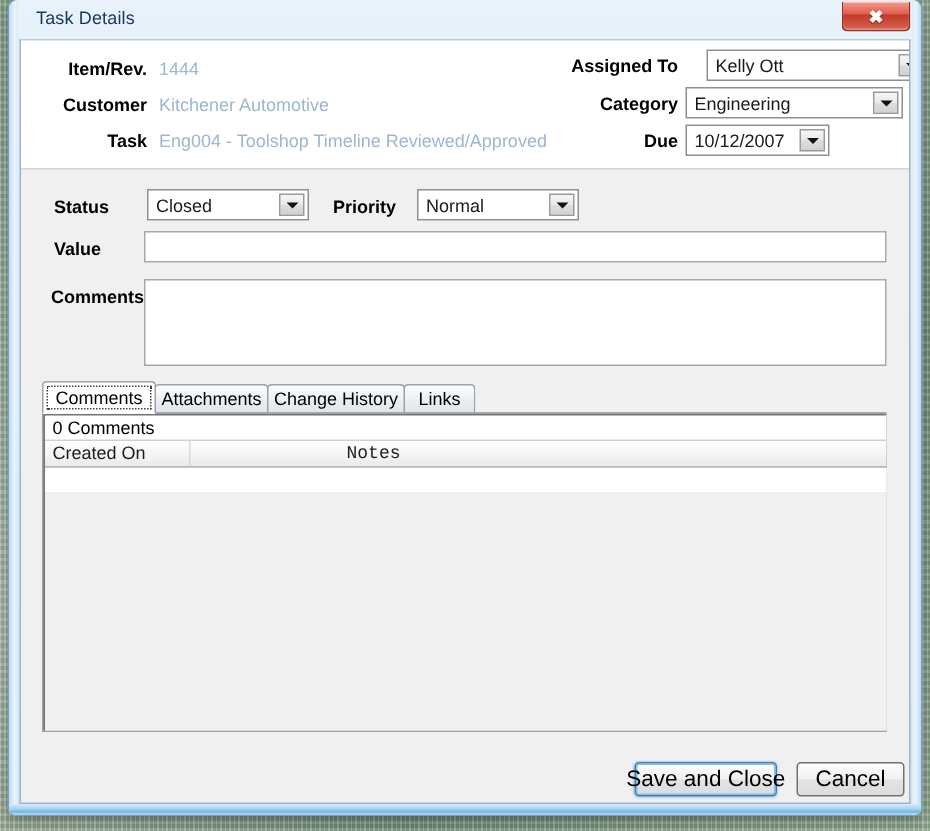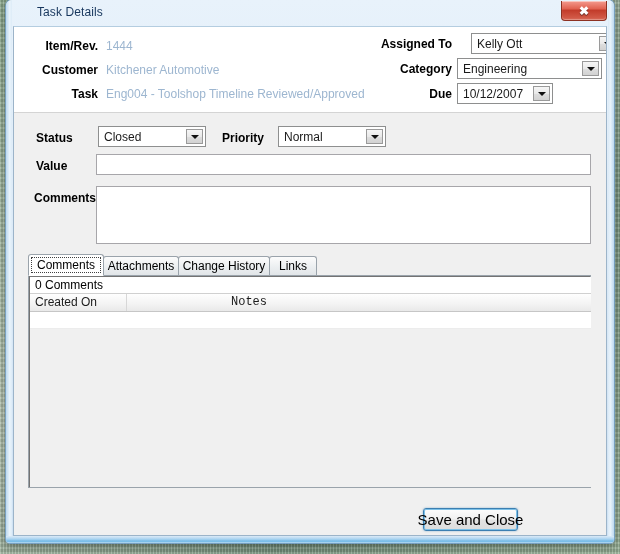--- a/index.html
+++ b/index.html
@@ -60,21 +60,21 @@
 
   
   #titlebar {
     position: absolute;
     left: 0; top: 0;
     width: 608px; height: 26px;
     box-sizing: border-box;
   }
   #title-text {
     position: absolute;
-    left: 31px; top: 5px;
+    left: 18px; top: 5px;
     font-size: 12px;
     color: #17365d;
     letter-spacing: 0.1px;
     white-space: nowrap;
   }
   #close-button {
     position: absolute;
     right: 7px; top: 1px;
     width: 46px; height: 20px;
     border-radius: 0 0 4px 4px;
@@ -411,15 +411,16 @@
         </div>
 
         <div id="grid-body">
           <div id="grid-empty-strip"></div>
           <div id="grid-rest"></div>
         </div>
       </div>
     </div>
 
     <div class="btn default" style="left:409px; top:481px; width:95px;">Save and Close</div>
+    <div class="btn" style="left:517px; top:481px; width:72px;">Cancel</div>
 
   </div>
 </div>
 
 </body></html>

